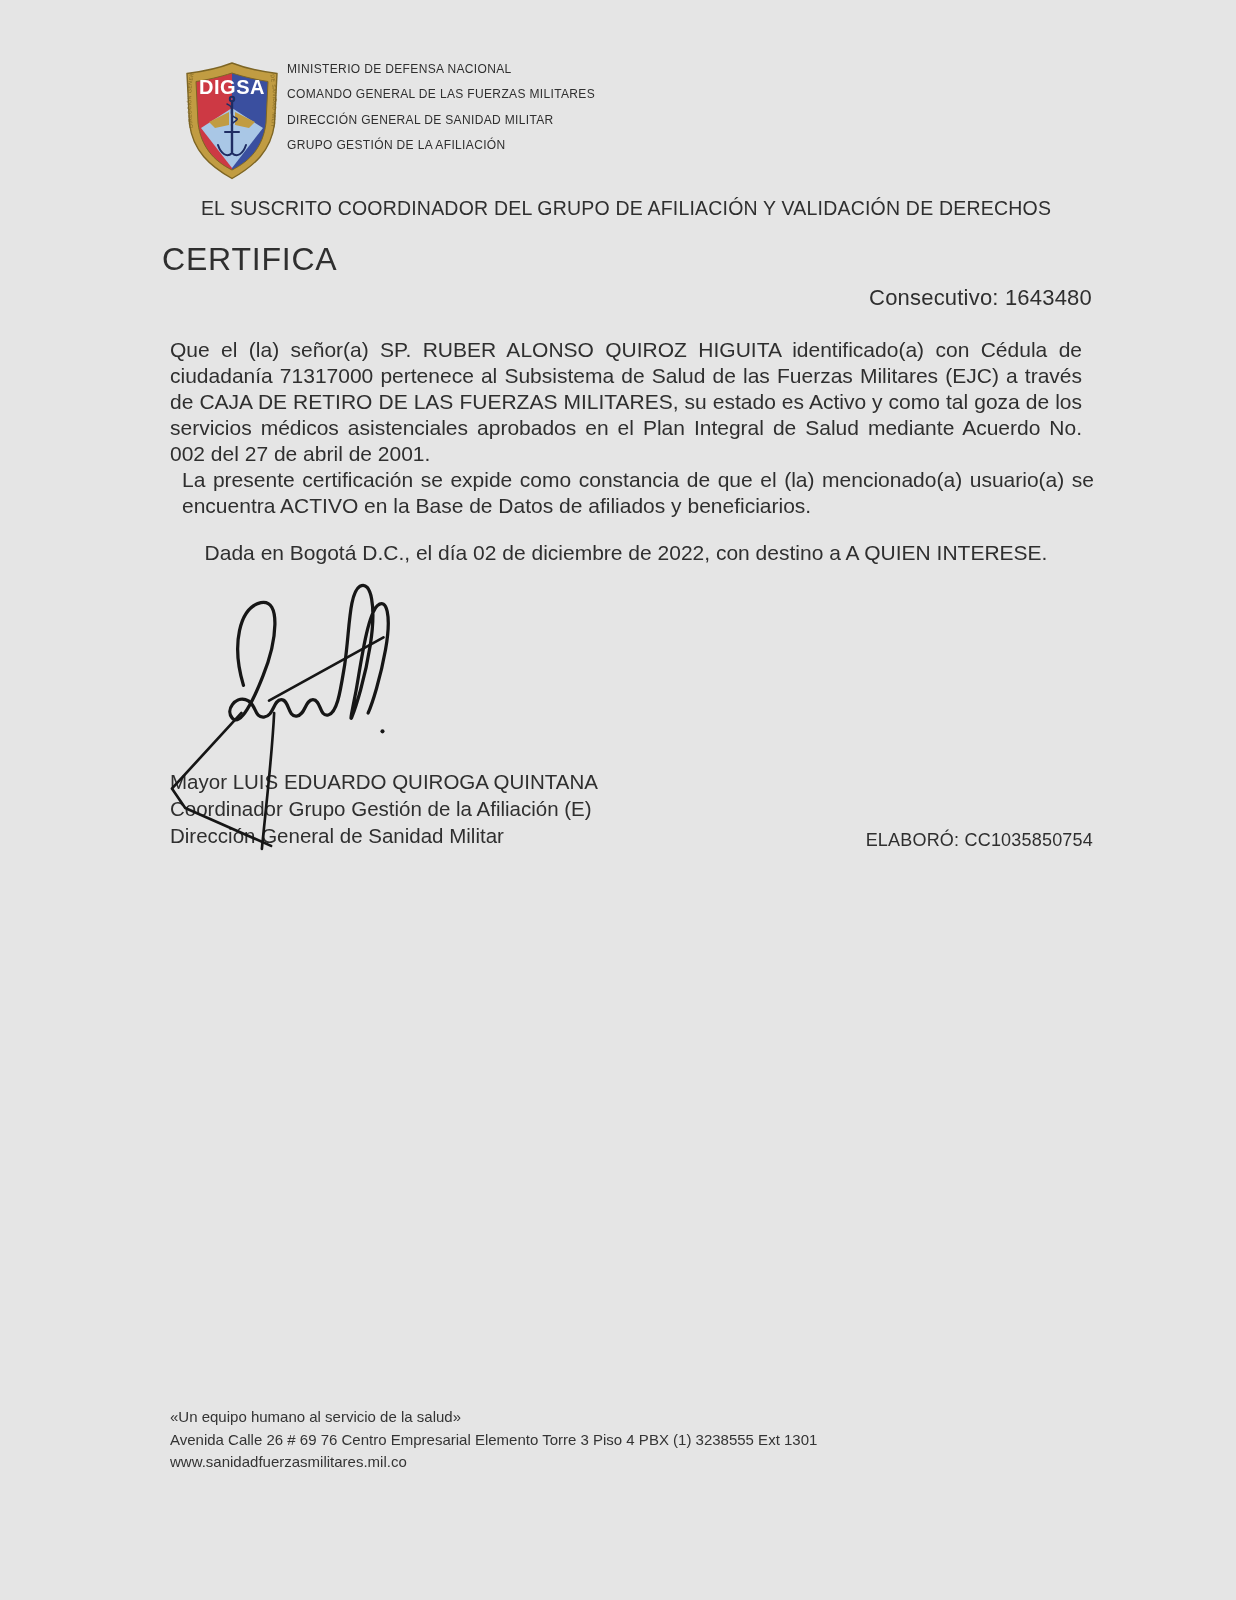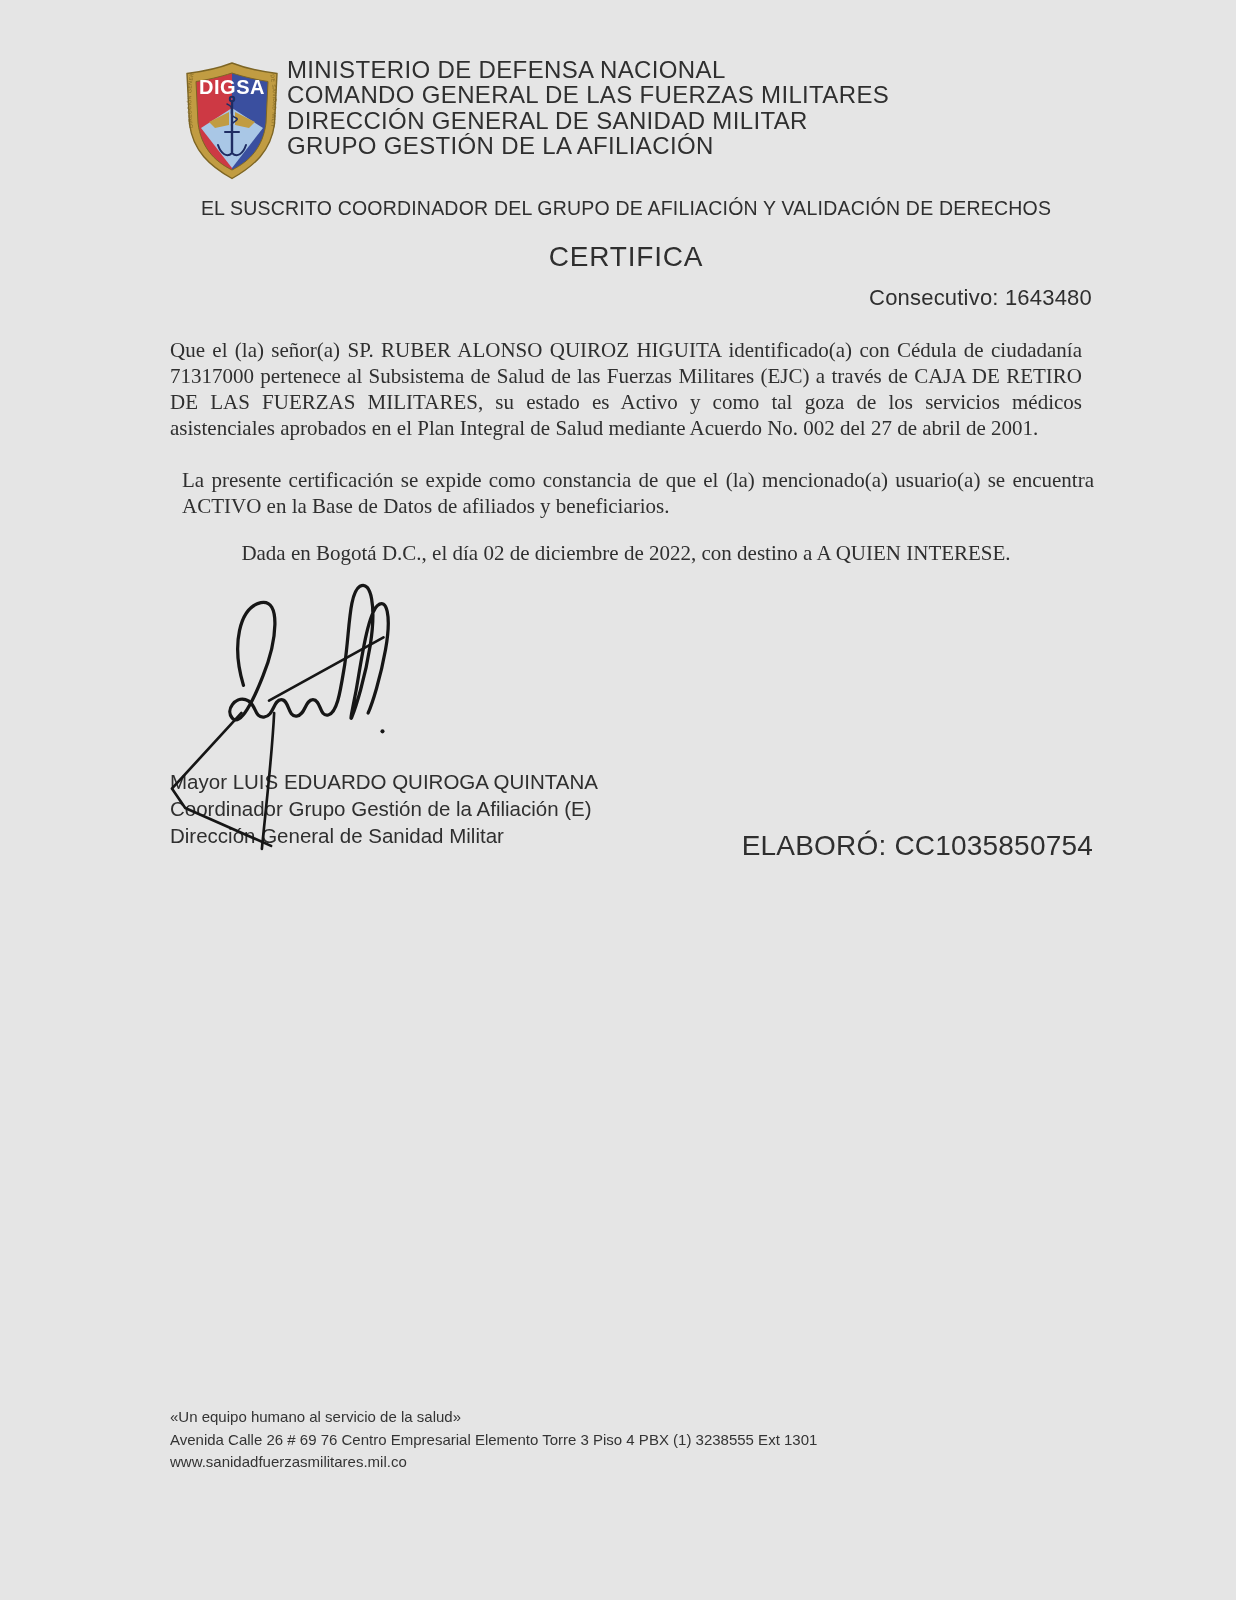--- a/index.html
+++ b/index.html
@@ -5,53 +5,53 @@
   html, body { margin:0; padding:0; background:#ffffff; }
   .page {
     position:relative; width:1236px; height:1600px; background:#e5e5e5;
     font-family:"Liberation Sans","DejaVu Sans",sans-serif;
     color:#2f2f2f; overflow:hidden;
   }
   
   .logo-svg { position:absolute; left:182px; top:62px; width:100px; height:118px; }
   .letterhead-lines {
     position:absolute; left:287px; top:57px;
-    font-size:24px; line-height:25.3px; letter-spacing:0.35px; white-space:nowrap;
+    font-size:12px; line-height:25.3px; letter-spacing:0.35px; white-space:nowrap;
   }
   
   .intro-line {
     position:absolute; left:162px; top:197px; width:928px;
     text-align:center; font-size:19.5px; letter-spacing:0.2px;
   }
   .certifica {
     position:absolute; left:162px; top:241px; width:928px;
-    text-align:center; font-size:28px; letter-spacing:0.8px;
+    font-size:32px; letter-spacing:0.8px;
   }
   .consecutivo {
     position:absolute; right:144px; top:285px; font-size:22px; letter-spacing:0.2px;
   }
   
   .bodytext {
     position:absolute; left:170px; width:912px; margin:0;
-    font-size:21px; line-height:26px; text-align:justify; text-justify:inter-word;font-family:Liberation Serif, serif;
+    font-size:21px; line-height:26px; text-align:justify; text-justify:inter-word;
   }
   .p1 { top:337px; }
   .p2 { top:467px;margin-left:12px; }
   .p3 { top:540px; text-align:center; }
   
   .signature-svg {
     position:absolute; left:124px; top:577px; width:288px; height:276px;
     z-index:3; pointer-events:none;
   }
   .signer {
     position:absolute; left:170px; top:768px;
     font-size:20.5px; line-height:27px; z-index:2;
   }
   .elaboro {
-    position:absolute; right:143px; top:830px; font-size:28px; letter-spacing:0.2px;
+    position:absolute; right:143px; top:830px; font-size:18px; letter-spacing:0.2px;
   }
   
   .page-footer {
     position:absolute; left:170px; top:1406px;
     font-size:15px; line-height:22.5px; color:#343434;
   }
 </style>
 </head>
 <body>
 

